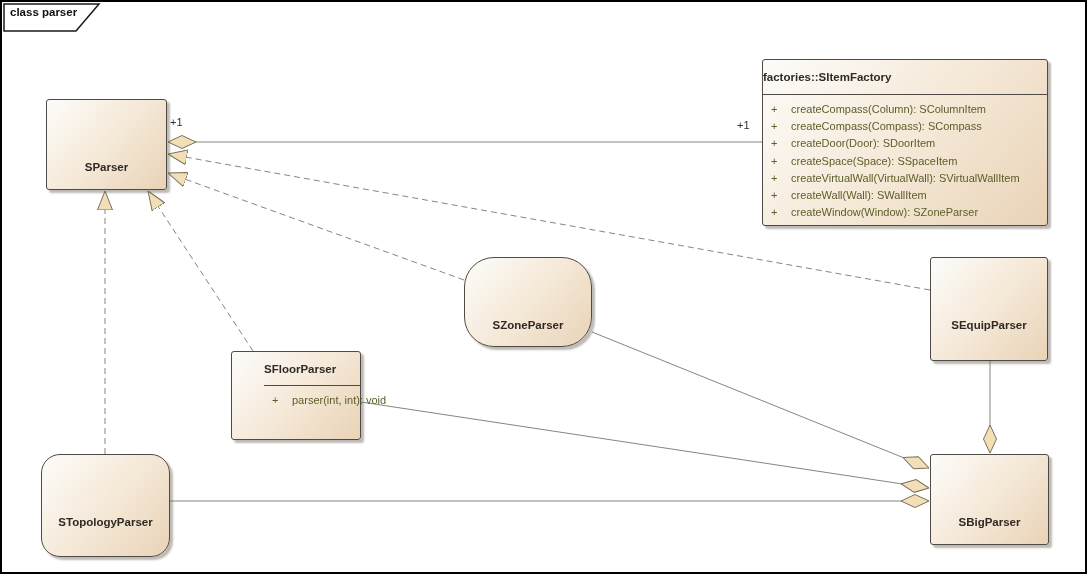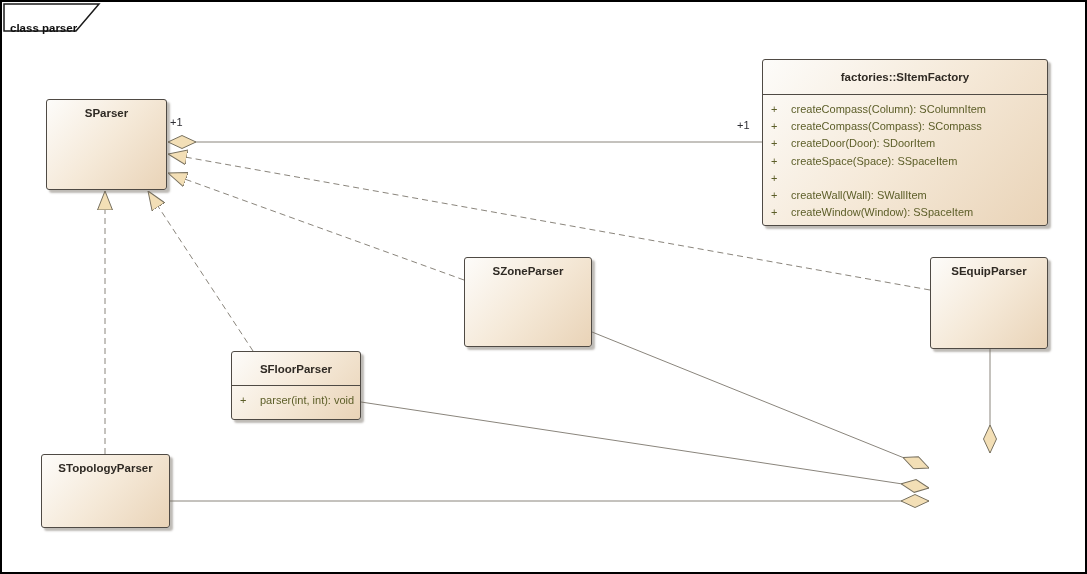--- a/index.html
+++ b/index.html
@@ -7,40 +7,40 @@
     position:relative;
     width:1087px;height:574px;
     box-sizing:border-box;
     background:#ffffff;
     border:2px solid #000;
     font-family:"Liberation Sans", sans-serif;
     overflow:hidden;
   }
   svg.layer{position:absolute;left:0;top:0;z-index:1;}
   .frame-label{
-    position:absolute;left:8px;top:20px;z-index:3;
+    position:absolute;left:8px;top:4px;z-index:3;
     font-size:11.5px;font-weight:bold;color:#111;
   }
   .uml-box{
     position:absolute;z-index:2;
     box-sizing:border-box;
     border:1px solid #4f4a44;
     border-radius:3px;
     background:linear-gradient(132deg,#fdfcfa 0%,#f5e9d8 50%,#e9d3b7 100%);
     box-shadow:3px 3px 2px rgba(110,104,94,0.45);
     font-size:11.5px;color:#2f2a24;
   }
   .uml-title{
     font-weight:bold;text-align:center;
     color:#2f2a24;
   }
-  .uml-box.simple .uml-title{padding-top:7px;}
+  .uml-box.simple .uml-title{padding-top:29px;margin-top:32px;}
   .uml-header{
     box-sizing:border-box;
-    display:flex;align-items:center;justify-content:center;
+    display:flex;align-items:center;justify-content:flex-start;
     border-bottom:1px solid #4f4a44;
   }
   .uml-methods{padding:5px 6px 0 8px;}
   .method-row{
     display:flex;align-items:center;
     height:17.3px;
     font-size:11px;color:#5c5e28;
     white-space:nowrap;
   }
   .method-row .plus{width:20px;flex:0 0 20px;}
@@ -104,50 +104,54 @@
       <div class="method-row">
         <span class="plus">+</span>
         <span>createDoor(Door): SDoorItem</span>
       </div>
       <div class="method-row">
         <span class="plus">+</span>
         <span>createSpace(Space): SSpaceItem</span>
       </div>
       <div class="method-row">
         <span class="plus">+</span>
+        <span>createVirtualWall(VirtualWall): SVirtualWallItem</span>
       </div>
       <div class="method-row">
         <span class="plus">+</span>
         <span>createWall(Wall): SWallItem</span>
       </div>
       <div class="method-row">
         <span class="plus">+</span>
-        <span>createWindow(Window): SSpaceItem</span>
+        <span>createWindow(Window): SZoneParser</span>
       </div>
     </div>
   </div>
 
-  <div class="uml-box simple" style="left:462px;top:255px;width:128px;height:90px;">
+  <div class="uml-box simple" style="left:462px;top:255px;width:128px;height:90px;border-radius:30px;">
     <div class="uml-title">SZoneParser</div>
   </div>
 
-  <div class="uml-box simple" style="left:928px;top:255px;width:118px;height:92px;">
+  <div class="uml-box simple" style="left:928px;top:255px;width:118px;height:104px;">
     <div class="uml-title">SEquipParser</div>
   </div>
 
-  <div class="uml-box" style="left:229px;top:349px;width:130px;height:69px;">
+  <div class="uml-box" style="left:229px;top:349px;width:130px;height:89px;padding-left:32px;">
     <div class="uml-header" style="height:34px;">
       <div class="uml-title">SFloorParser</div>
     </div>
     <div class="uml-methods">
       <div class="method-row">
         <span class="plus">+</span>
         <span>parser(int, int): void</span>
       </div>
     </div>
   </div>
 
-  <div class="uml-box simple" style="left:39px;top:452px;width:129px;height:74px;">
+  <div class="uml-box simple" style="left:39px;top:452px;width:129px;height:103px;border-radius:19px;">
     <div class="uml-title">STopologyParser</div>
   </div>
 
+  <div class="uml-box simple" style="left:928px;top:452px;width:119px;height:91px;">
+    <div class="uml-title">SBigParser</div>
+  </div>
 
 </div>
 
 </body></html>

